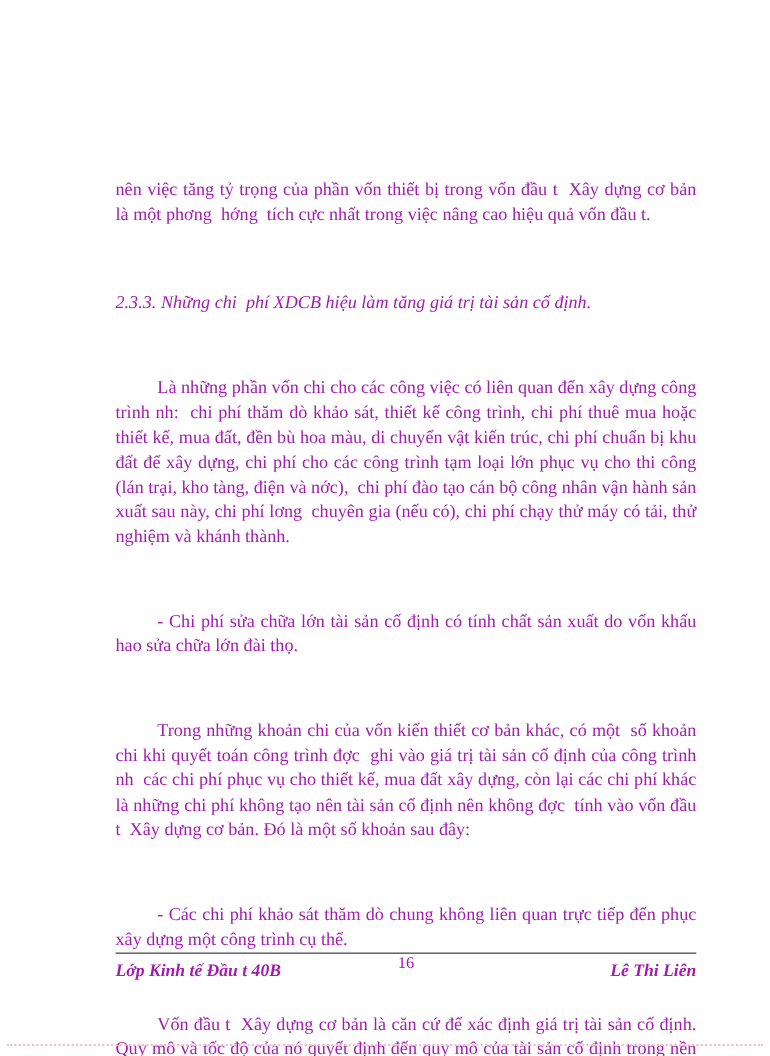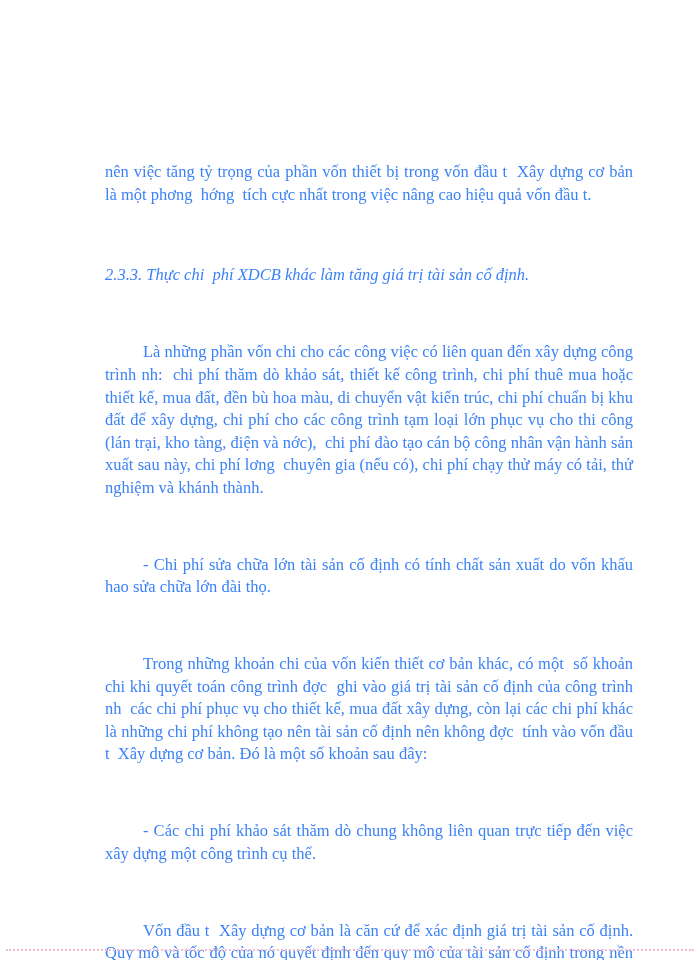--- a/index.html
+++ b/index.html
@@ -7,21 +7,21 @@
     padding: 0;
     background: #ffffff;
   }
   .page {
     position: relative;
     width: 700px;
     height: 960px;
     background: #ffffff;
     overflow: hidden;
     font-family: "Liberation Serif", "DejaVu Serif", serif;
-    color: #3b82f6;
+    color: #a21caf;
   }
   .content {
     position: absolute;
     left: 105px;
     top: 116px;
     width: 528px;
     font-size: 16.5px;
     line-height: 22.6px;
     text-align: justify;
     white-space: pre-wrap;
@@ -73,25 +73,32 @@
     top: 949px;
     border-top: 2px dotted #f0bdd0;
   }
 </style>
 </head>
 <body>
 
 <div class="page">
   <div class="content">
     <p class="para no-indent">nên việc tăng tỷ trọng của phần vốn thiết bị trong vốn đầu t  Xây dựng cơ bản là một phơng  hớng  tích cực nhất trong việc nâng cao hiệu quả vốn đầu t.</p>
-    <p class="h-italic">2.3.3. Thực chi  phí XDCB khác làm tăng giá trị tài sản cố định.</p>
+    <p class="h-italic">2.3.3. Những chi  phí XDCB hiệu làm tăng giá trị tài sản cố định.</p>
     <p class="para">Là những phần vốn chi cho các công việc có liên quan đến xây dựng công trình nh:  chi phí thăm dò khảo sát, thiết kế công trình, chi phí thuê mua hoặc thiết kế, mua đất, đền bù hoa màu, di chuyển vật kiến trúc, chi phí chuẩn bị khu đất để xây dựng, chi phí cho các công trình tạm loại lớn phục vụ cho thi công (lán trại, kho tàng, điện và nớc),  chi phí đào tạo cán bộ công nhân vận hành sản xuất sau này, chi phí lơng  chuyên gia (nếu có), chi phí chạy thử máy có tải, thử nghiệm và khánh thành.</p>
     <p class="para">- Chi phí sửa chữa lớn tài sản cố định có tính chất sản xuất do vốn khấu hao sửa chữa lớn đài thọ.</p>
     <p class="para">Trong những khoản chi của vốn kiến thiết cơ bản khác, có một  số khoản chi khi quyết toán công trình đợc  ghi vào giá trị tài sản cố định của công trình nh  các chi phí phục vụ cho thiết kế, mua đất xây dựng, còn lại các chi phí khác là những chi phí không tạo nên tài sản cố định nên không đợc  tính vào vốn đầu t  Xây dựng cơ bản. Đó là một số khoản sau đây:</p>
-    <p class="para">- Các chi phí khảo sát thăm dò chung không liên quan trực tiếp đến việc xây dựng một công trình cụ thể.</p>
+    <p class="para">- Các chi phí khảo sát thăm dò chung không liên quan trực tiếp đến phục xây dựng một công trình cụ thể.</p>
     <p class="para">Vốn đầu t  Xây dựng cơ bản là căn cứ để xác định giá trị tài sản cố định. Quy mô và tốc độ của nó quyết định đến quy mô của tài sản cố định trong nền kinh tế quốc dân. Thực hiện vốn đầu t  Xây dựng cơ bản sẽ làm tăng quy mô tài sản cố định cho nền kinh tế quốc dân, là yếu tố quyết định cho việc tăng năng lực sản xuất và tăng năng xuất lao động xã hội.</p>
     
     
   </div>
 
+  <div class="footer">
+    <div class="footer-row">
+      <span>Lớp Kinh tế Đầu t  40B</span>
+      <span class="page-number">16</span>
+      <span>Lê Thi Liên</span>
+    </div>
+  </div>
 
   <div class="bottom-dotted"></div>
 </div>
 
 </body></html>

